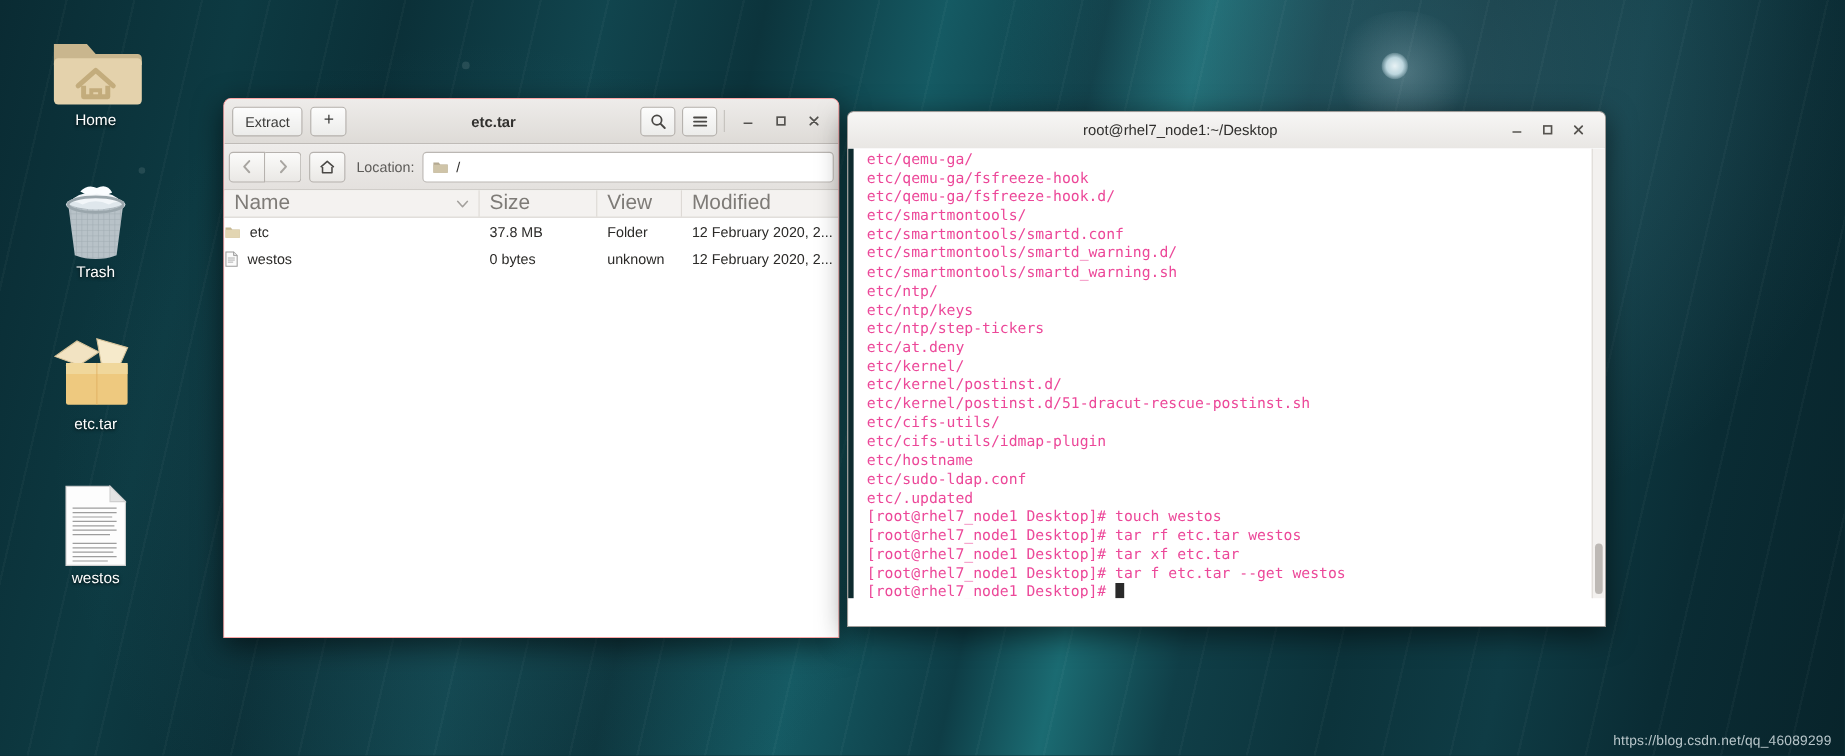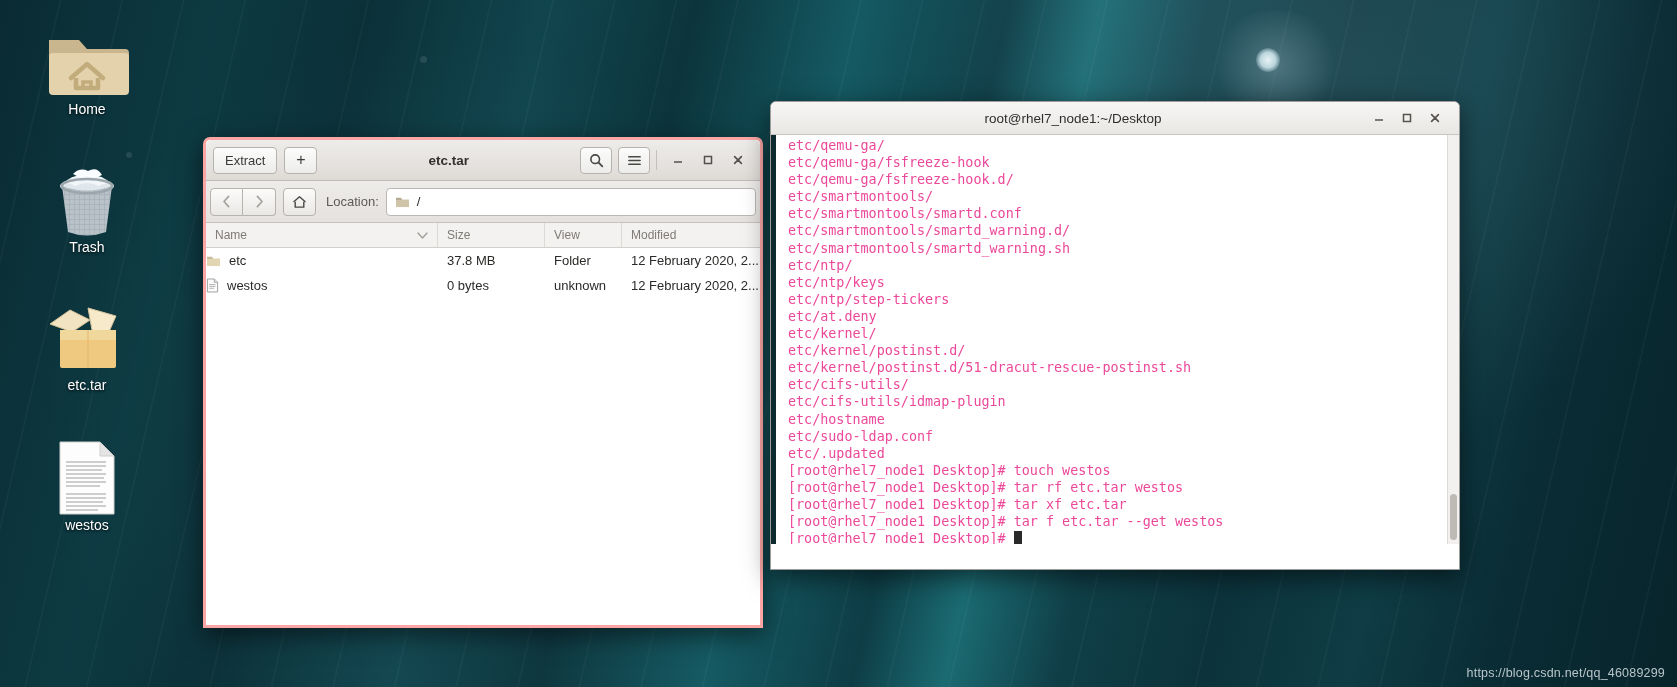--- a/index.html
+++ b/index.html
@@ -44,21 +44,21 @@
   #icon-home{ left:12px; top:22px; }
   #icon-trash{ left:12px; top:160px; }
   #icon-tar{ left:12px; top:298px; }
   #icon-westos{ left:12px; top:438px; }
 
   
   .win{ position:absolute; box-shadow:0 7px 26px rgba(0,0,0,.55); }
 
   
   #archive-window{ left:203px; top:89px; width:560px; height:491px; background:#fff;
-    border:3px solid #fca5a5; border-radius:7px 7px 0 0;margin-top:48px; }
+    border:1px solid #fca5a5; border-radius:7px 7px 0 0; }
   #archive-headerbar{
     height:41px; display:flex; align-items:center; padding:0 7px;
     background:linear-gradient(#eeecea,#dedbd7);
     border-bottom:1px solid #bfbbb7; border-radius:6px 6px 0 0;
   }
   .hb-btn{
     height:27px; border:1px solid #b6b2ae; border-radius:4px;
     background:linear-gradient(#fcfcfc,#ececea);
     font-size:13px; color:#3a3a38; display:flex; align-items:center;
     justify-content:center; cursor:pointer; padding:0 11px;
@@ -90,21 +90,21 @@
   }
   #location-label{ font-size:13px; color:#5d5b58; margin-left:3px; }
   #location-entry{
     flex:1; height:28px; background:#fff; border:1px solid #bbb7b3; border-radius:4px;
     display:flex; align-items:center; padding:0 8px; gap:7px; cursor:text;
   }
   #location-path{ font-size:13px; color:#2e2d2b; }
 
   #archive-columns{
     height:25px; display:flex; background:#f4f2f0;
-    border-bottom:1px solid #d3cfcb; font-size:12px; color:#7e7b77;
+    border-bottom:1px solid #d3cfcb; font-size:19px; color:#7e7b77;
   }
   .col{ display:flex; align-items:center; padding:0 9px; border-right:1px solid #ddd9d5; }
   .col.name{ width:232px; justify-content:space-between; }
   .col.size{ width:107px; }
   .col.type{ width:77px; }
   .col.modified{ flex:1; border-right:none; }
   #archive-rows{ background:#fff; height:calc(100% - 108px); overflow:hidden; }
   .arow{ display:flex; height:25px; align-items:center; font-size:13px; color:#2b2a28;
     cursor:pointer; }
   .arow .c-name{ width:232px; display:flex; align-items:center; gap:8px; }

